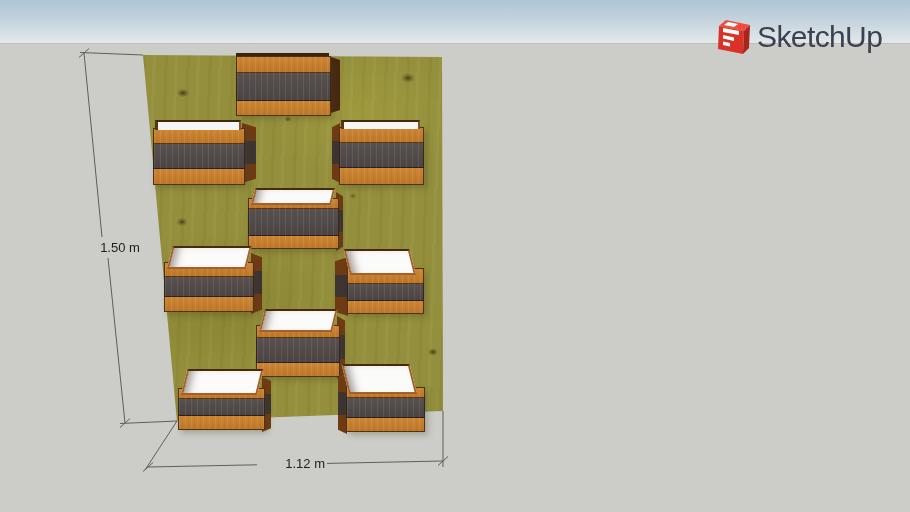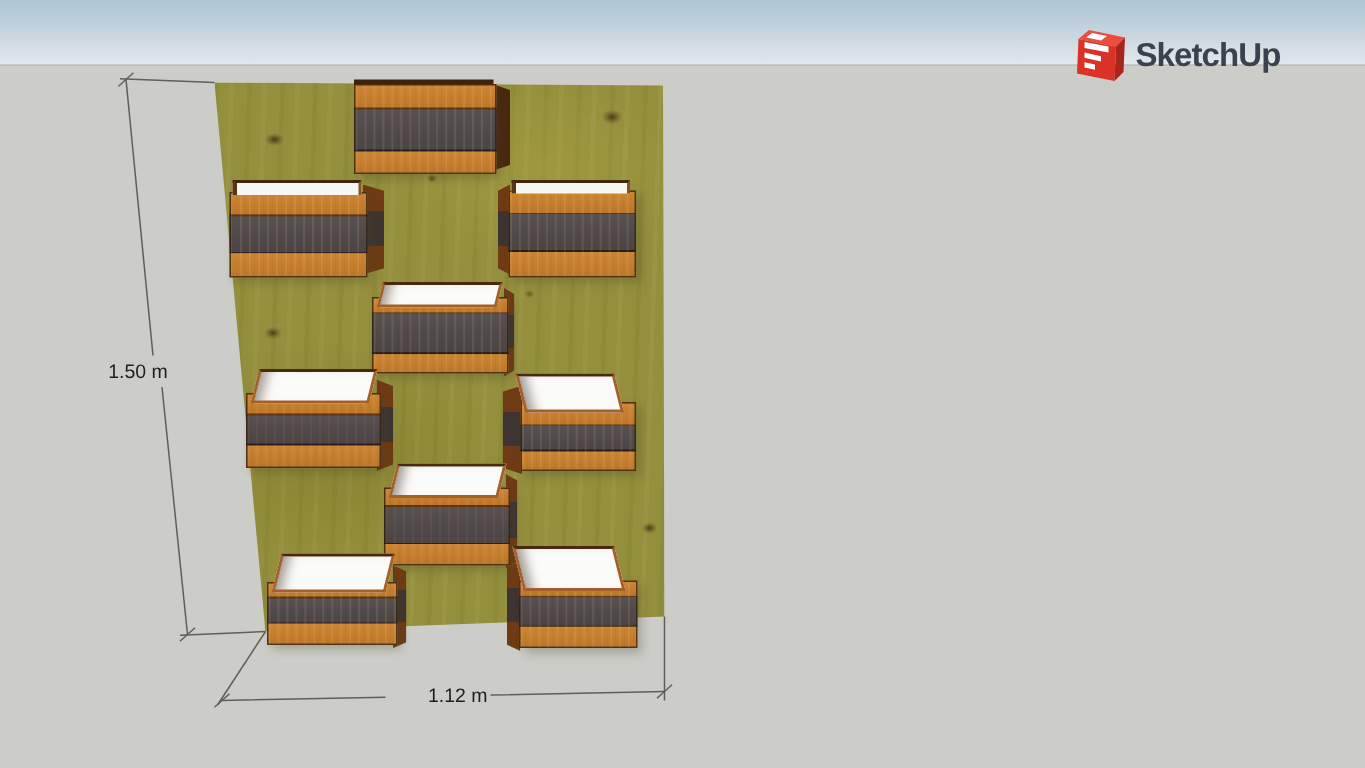--- a/index.html
+++ b/index.html
@@ -33,21 +33,21 @@
            box-shadow:3px 3px 6px rgba(70,65,40,.30);}
   .p-topwhite{position:absolute;background:#fbfbf9;border:2px solid #a5602a;
            border-top:2px solid #472a10;
            box-shadow:inset 10px 1px 8px -6px rgba(95,85,75,.6);}
   .p-sliver{position:absolute;background:#f6f6f3;border-top:2px solid #3f2710;
            border-left:3px solid #5a3514;border-right:2px solid #8a5122;}
   .p-edge{position:absolute;background:#3a2410;}
   .dims{position:absolute;left:0;top:0;z-index:4;pointer-events:none;}
   .dim-label{position:absolute;z-index:5;color:#1f1f1f;font-size:13px;text-align:center;}
   .logo{position:absolute;left:718px;top:19px;z-index:6;display:flex;align-items:flex-start;cursor:pointer;}
-  .logo-text{margin-left:5px;font-size:22px;font-weight:bold;color:#39424e;
+  .logo-text{margin-left:5px;font-size:30px;font-weight:normal;color:#39424e;
              letter-spacing:-0.6px;line-height:36px;}
 </style>
 </head>
 <body>
 
 <div class="stage">
   <div class="sky"></div>
   <div class="ground"></div>
 
   <div class="panel"></div>
@@ -108,21 +108,21 @@
       <path d="M177,421 L145,470"></path>
       <path d="M443,411 L443,467"></path>
       <path d="M148,467 L257,464.8 M327,463.4 L443,461"></path>
       <path d="M79,57.5 L89,48.5"></path>
       <path d="M120,427.5 L130,418.5"></path>
       <path d="M143,471.5 L153,462.5"></path>
       <path d="M438,465.5 L448,456.5"></path>
     </g>
   </svg>
 
-  <div class="dim-label" style="left:64px;top:240px;width:56px;">1.50 m</div>
+  <div class="dim-label" style="left:92px;top:240px;width:56px;">1.50 m</div>
   <div class="dim-label" style="left:265px;top:456px;width:60px;text-align:right;">1.12 m</div>
 
   <div class="logo">
     <svg width="34" height="36" viewBox="0 0 34 36">
       <polygon points="8,1 32,6 26,12 1,7" fill="#ee4c3e"></polygon>
       <polygon points="1,7 26,12 25,35 0,30" fill="#da3227"></polygon>
       <polygon points="26,12 32,6 31,29 25,35" fill="#a8251c"></polygon>
       <polygon points="10,3 20,5 16,8 6,6" fill="#ffffff"></polygon>
       <polygon points="5,9 21,12 21,16 5,13" fill="#ffffff"></polygon>
       <polygon points="5,16 16,18.5 16,22 5,19.5" fill="#ffffff"></polygon>

